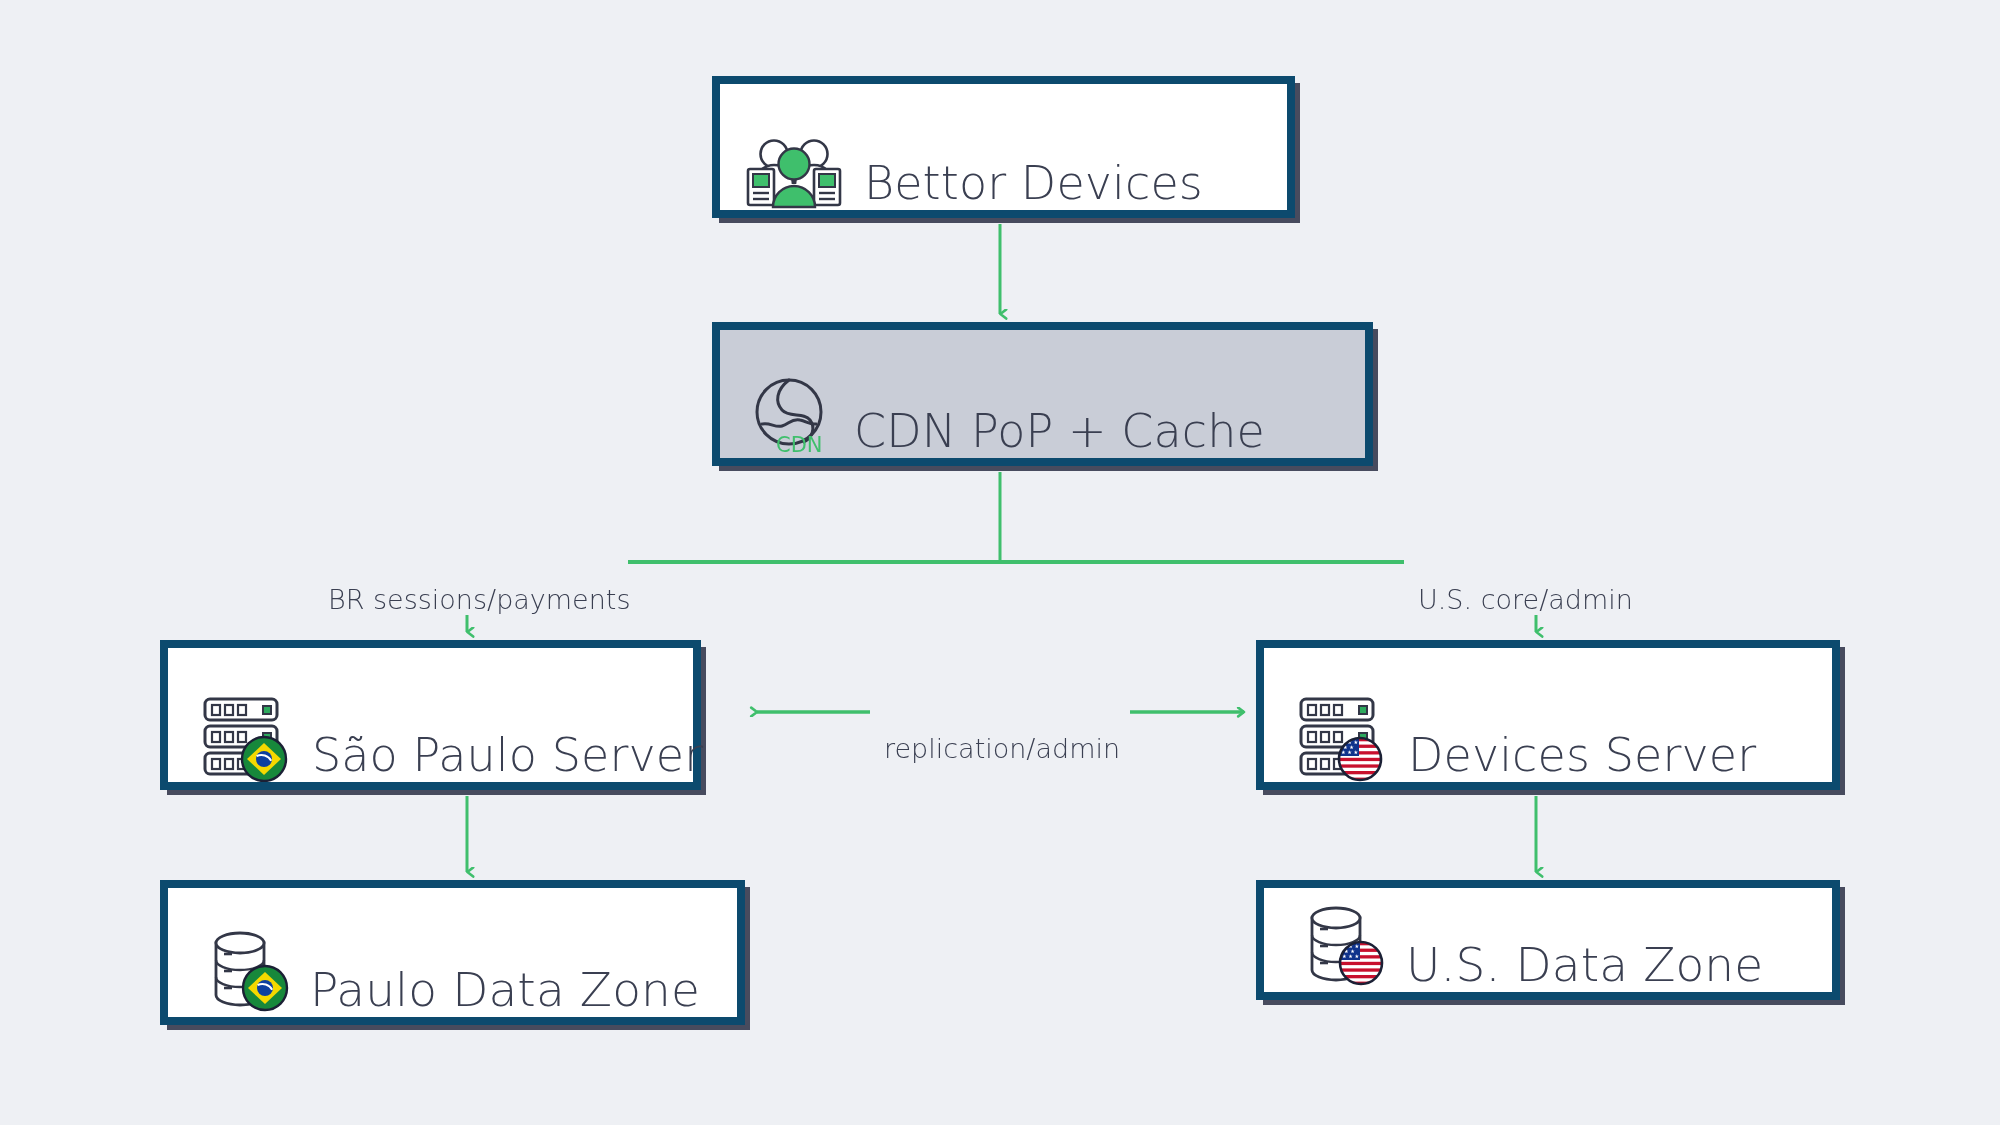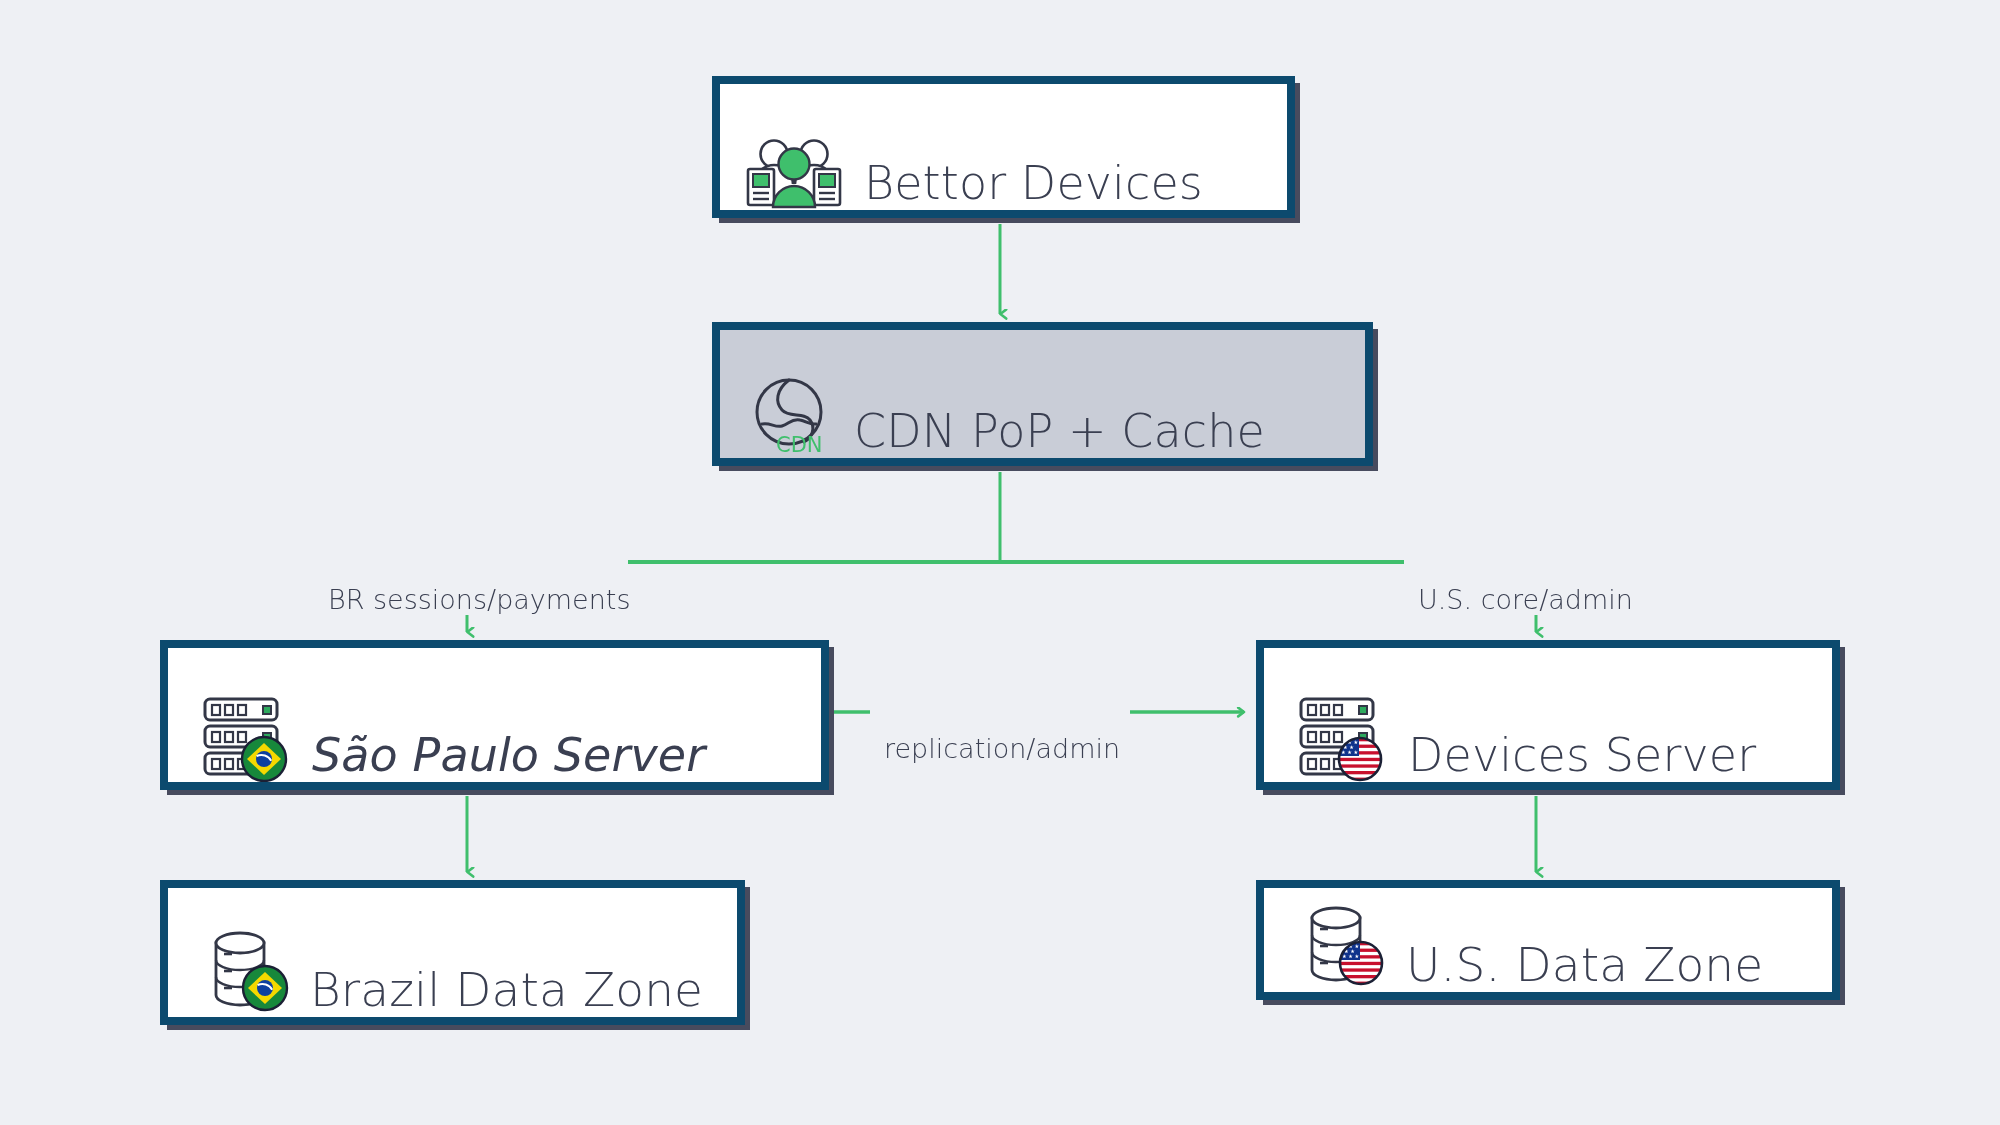--- a/index.html
+++ b/index.html
@@ -52,21 +52,21 @@
     font-weight: 300;
     color: #3a3f51;
     font-size: 46px;
     letter-spacing: 0.1px;
     white-space: nowrap;
   }
 
   
   #node-bettor   { left: 712px; top: 76px;  width: 583px; height: 142px; }
   #node-cdn      { left: 712px; top: 322px; width: 661px; height: 144px; }
-  #node-sp       { left: 160px; top: 640px; width: 669px; height: 150px; font-style: italic; }
+  #node-sp       { left: 160px; top: 640px; width: 541px; height: 150px; }
   #node-atl      { left: 1256px; top: 640px; width: 584px; height: 150px; }
   #node-brdata   { left: 160px; top: 880px; width: 585px; height: 145px; }
   #node-usdata   { left: 1256px; top: 880px; width: 584px; height: 120px; }
 
   #node-bettor { padding-left: 24px; }
   #node-cdn    { padding-left: 28px; }
   #node-brdata .node-label,
   #node-usdata .node-label { font-size: 47px; }
   #node-brdata { padding-left: 40px; }
   #node-usdata { padding-left: 40px; }
@@ -244,21 +244,21 @@
         <line x1="16" y1="44" x2="24" y2="44" stroke="#333747" stroke-width="2.6"></line>
         <line x1="16" y1="61" x2="24" y2="61" stroke="#333747" stroke-width="2.6"></line>
         <g>
           <circle cx="57" cy="61" r="22" fill="#17883b" stroke="#1b2035" stroke-width="2.4"></circle>
           <path d="M57,45 L74,61 L57,77 L40,61 Z" fill="#f5d800"></path>
           <circle cx="57" cy="61" r="8" fill="#0c3fa0"></circle>
           <path d="M49.6,58.2 a11,11 0 0 1 14.6,4.6" fill="none" stroke="#ffffff" stroke-width="2"></path>
         </g>
       </svg>
     </span>
-    <span class="node-label">Brazil Data Zone</span>
+    <span class="node-label">Paulo Data Zone</span>
   </div>
 
   <div class="node" id="node-usdata">
     <span class="icon-wrap">
       <svg width="92" height="90" viewBox="0 0 92 90">
         <g fill="#ffffff" stroke="#333747" stroke-width="2.8">
           <path d="M8,16 v52 a24,10 0 0 0 48,0 v-52 z"></path>
           <ellipse cx="32" cy="16" rx="24" ry="10"></ellipse>
         </g>
         <path d="M8,33 a24,10 0 0 0 48,0" fill="none" stroke="#333747" stroke-width="2.4"></path>

